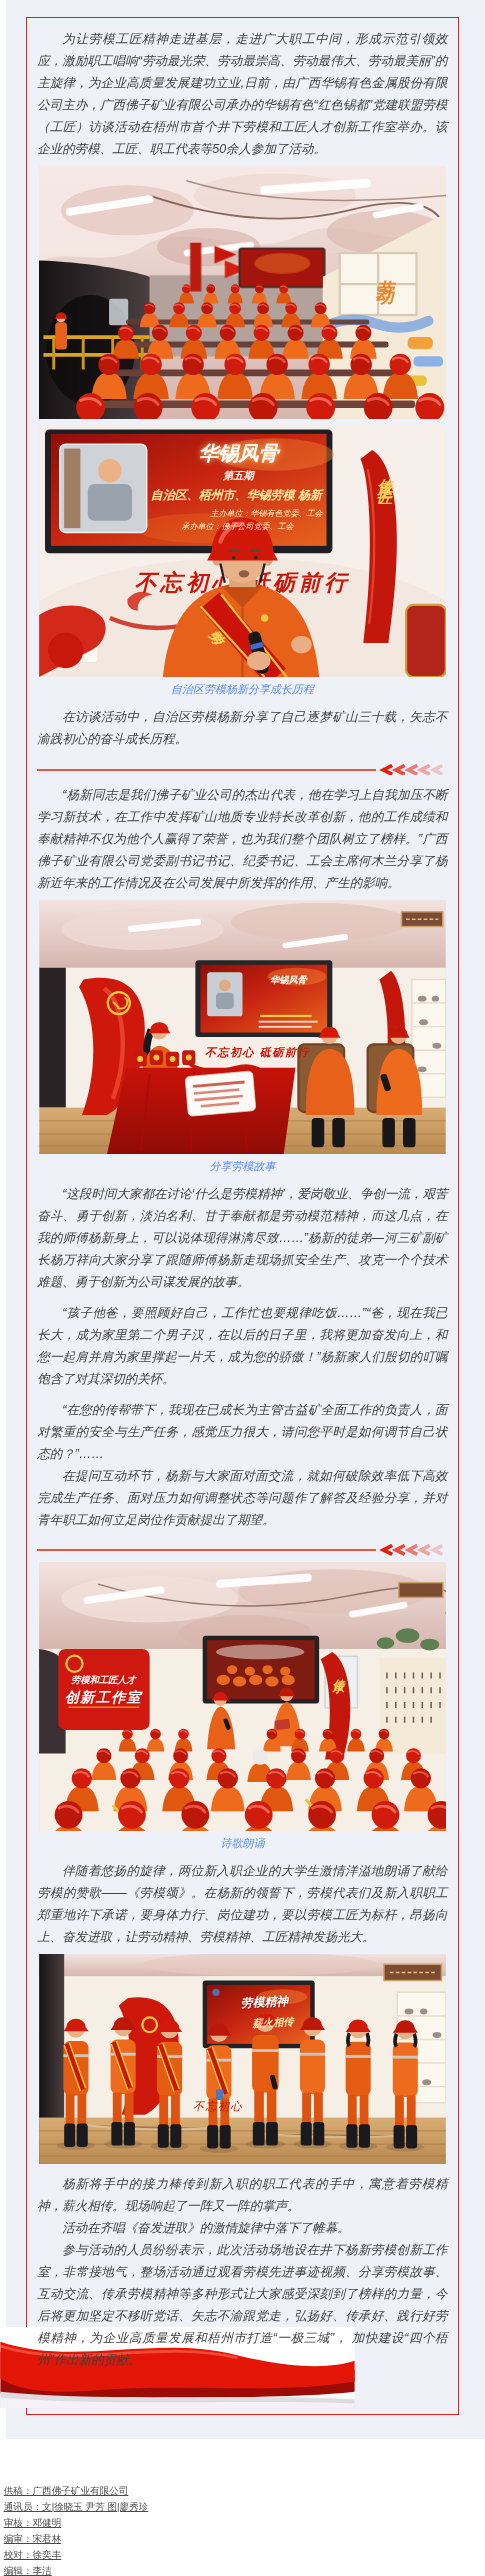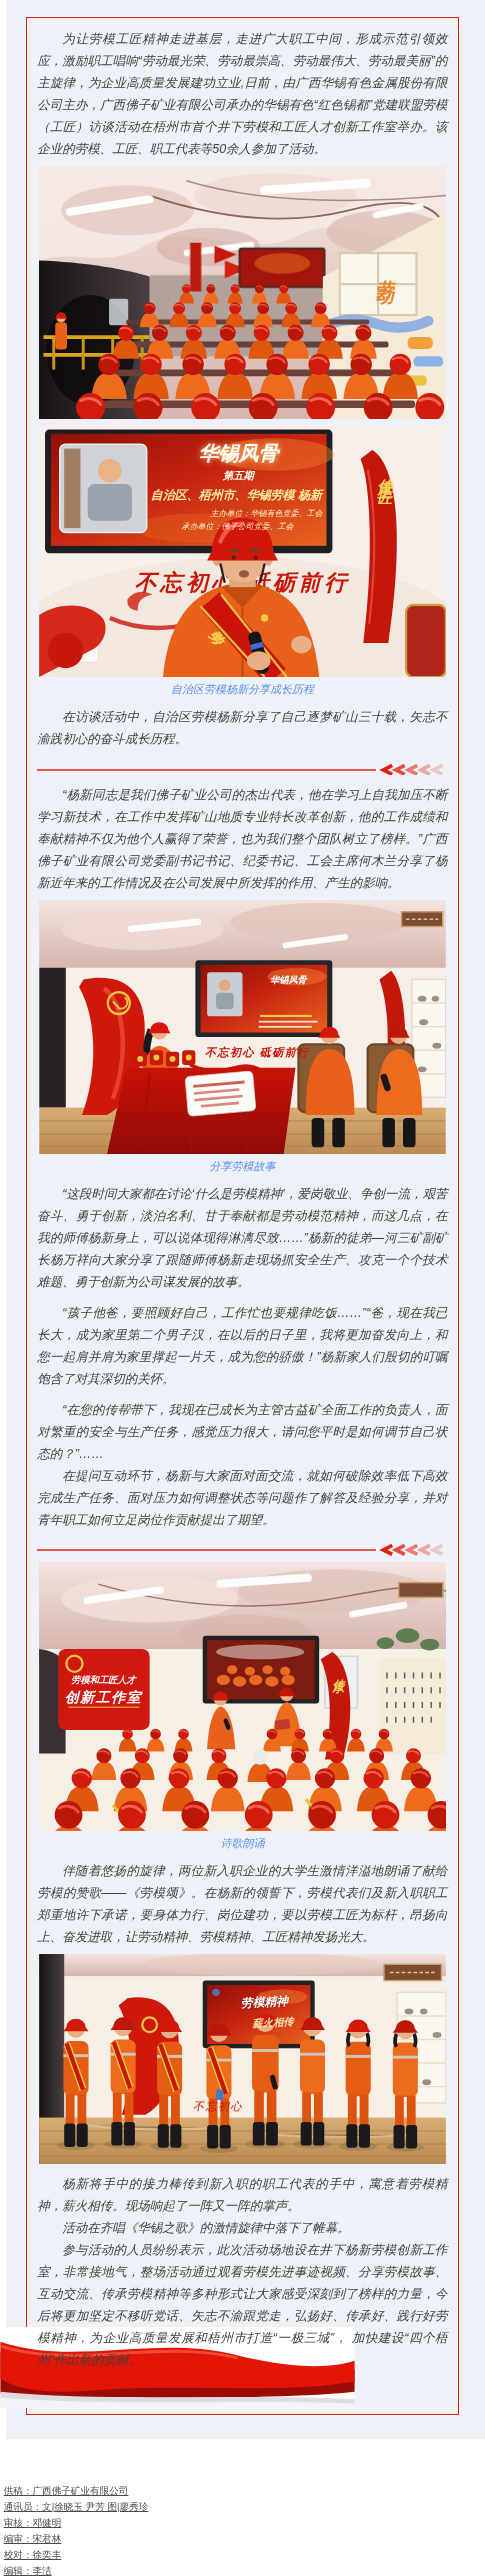--- a/index.html
+++ b/index.html
@@ -605,21 +605,21 @@
               <path d="M-13,97 a13,11 0 0 1 26,0 l4,6 h-34 z" fill="#bd170a"></path>
             </g>
         </g>
       </svg>
       <span class="ov p5-t1">劳模精神</span>
       <span class="ov p5-t2">薪火相传</span>
       <span class="ov p5-wall">不忘初心</span>
     </div>
 
     <p class="para">杨新将手中的接力棒传到新入职的职工代表的手中，寓意着劳模精神，薪火相传。现场响起了一阵又一阵的掌声。</p>
-    <p class="para cont">活动在齐唱《华锡之歌》的激情旋律中落下了帷幕。</p>
+    <p class="para cont">活动在齐唱《奋发进取》的激情旋律中落下了帷幕。</p>
     <p class="para cont">参与活动的人员纷纷表示，此次活动场地设在井下杨新劳模创新工作室，非常接地气，整场活动通过观看劳模先进事迹视频、分享劳模故事、互动交流、传承劳模精神等多种形式让大家感受深刻到了榜样的力量，今后将更加坚定不移听党话、矢志不渝跟党走，弘扬好、传承好、践行好劳模精神，为企业高质量发展和梧州市打造“一极三城”， 加快建设“四个梧州”作出新的贡献。</p>
 
     <div class="ribbon">
       <svg width="355" height="81" viewBox="0 0 481 110">
         <rect width="481" height="110" fill="#ffffff"></rect>
         <path d="M0,34 C80,64 170,26 260,44 C350,62 430,70 481,58 L481,88 C370,100 220,92 110,100 C50,104 16,98 0,90 Z" fill="#9c0c06"></path>
         <path d="M0,20 C100,54 210,10 320,38 C400,58 450,56 481,46 L481,74 C380,92 250,76 130,86 C60,92 20,84 0,70 Z" fill="#e21507"></path>
         <path d="M0,26 C100,58 214,16 322,42" stroke="#ff7d66" stroke-width="4" fill="none" opacity=".5"></path>
         <path d="M0,88 C140,102 330,90 481,98 L481,110 L0,110 Z" fill="#dfdbe2"></path>
         <path d="M0,96 C160,108 340,98 481,104 L481,110 L0,110 Z" fill="#f4f2f6"></path>

